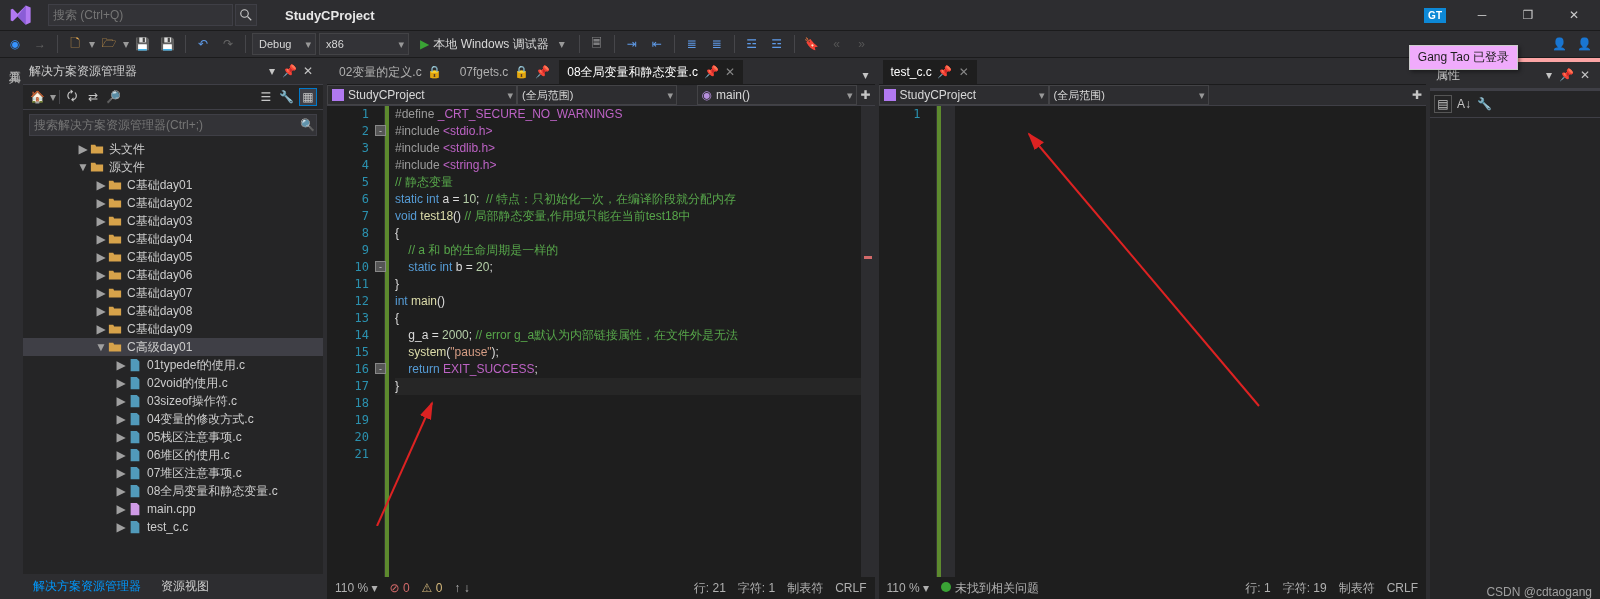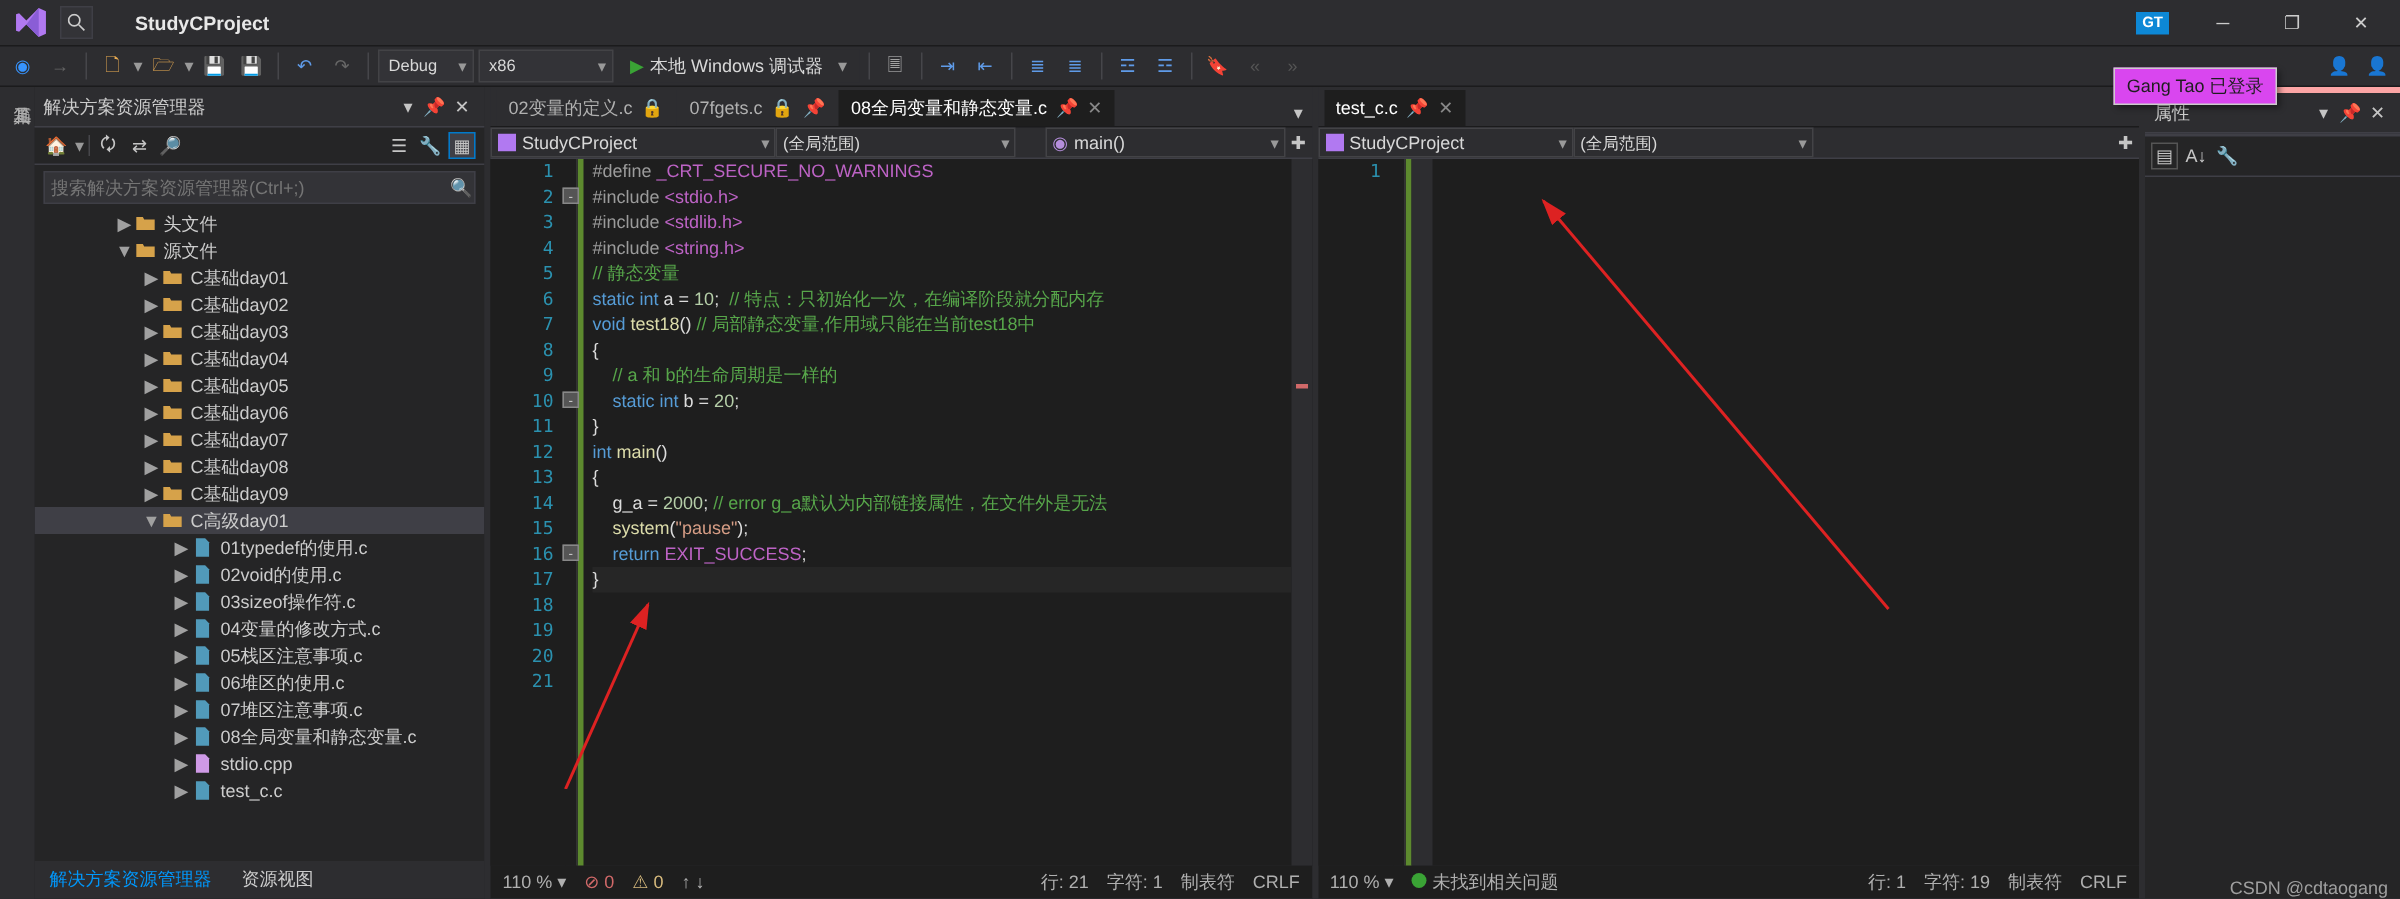--- a/index.html
+++ b/index.html
@@ -67,41 +67,44 @@
 .scroll-ov{ width:14px; background:#2d2d30; position:relative;}
 .ov-mark{position:absolute; left:3px; width:8px; height:3px; background:#d16969;}
 
 .statusbar{ height:22px; background:#1e1e1e; display:flex; align-items:center; gap:12px; padding:0 8px; color:#b0b0b0; font-size:11px;}
 .statusbar .ok{width:10px;height:10px;border-radius:50%;background:#3aa335;display:inline-block;margin-right:4px;}
 
 .bottom-tabs{ background:#2d2d30; display:flex;}
 .btab{ padding:4px 10px; }
 .btab.active{ color:#0097fb;}
 
-.tooltip{ position:absolute; top:45px; right:82px; background:#d946ef; color:#1e1e1e; border:1px solid #ccc; padding:3px 8px; font-size:12px; box-shadow:2px 2px 4px rgba(0,0,0,.4);}
+.tooltip{ position:absolute; top:45px; right:82px; background:#f0abfc; color:#1e1e1e; border:1px solid #ccc; padding:3px 8px; font-size:12px; box-shadow:2px 2px 4px rgba(0,0,0,.4);}
 
 .arrow-svg{position:absolute; pointer-events:none;}
 
 .wm{ position:absolute; right:8px; bottom:0; color:#b5b5b5; font-size:12px; opacity:0.85;}
 .splitter{ width:4px; background:#2d2d30; cursor:col-resize;}
 .hsplitter{ height:2px; background:#3f3f46;}
 
 .props { width:170px; background:#252526; display:flex; flex-direction:column;}
 .props-tb{ display:flex; gap:3px; padding:4px; border-bottom:1px solid #3f3f46;}
 </style>
 </head>
 <body>
 
 <div class="titlebar">
   <span class="vs-logo">
     <svg viewBox="0 0 32 32">
         <path fill="#b179f1" d="M23 2l7 3v22l-7 3-12-12L4 25l-3-1V8l3-1 7 7z"></path>
         <path fill="#8a5dd6" d="M23 2v28L11 18z"></path>
       </svg>
   </span>
+  <div class="search-box">
+    <input placeholder="搜索 (Ctrl+Q)" style="">
+  </div>
   <div class="search-btn">
     <svg width="12" height="12" viewBox="0 0 16 16">
         <circle cx="6" cy="6" r="5" fill="none" stroke="#ccc" stroke-width="1.5"></circle>
         <line x1="10" y1="10" x2="15" y2="15" stroke="#ccc" stroke-width="1.5"></line>
       </svg>
   </div>
   <span class="app-title">StudyCProject</span>
   <div class="window-btns">
     <span class="user-badge">GT</span>
     <span class="win-btn">─</span>
@@ -401,21 +404,21 @@
           </div>
         </li>
         <li>
           <div class="node" style="padding-left: 92px;">
             <span class="arrow">▶</span>
             <span class="icon cpp-icon">
               <svg width="14" height="14" viewBox="0 0 16 16">
                 <path d="M3 1h7l3 3v11H3z"></path>
               </svg>
             </span>
-            <span>stdio.cpp</span>
+            <span>main.cpp</span>
           </div>
         </li>
         <li>
           <div class="node" style="padding-left: 92px;">
             <span class="arrow">▶</span>
             <span class="icon c-icon">
               <svg width="14" height="14" viewBox="0 0 16 16">
                 <path d="M3 1h7l3 3v11H3z"></path>
               </svg>
             </span>

